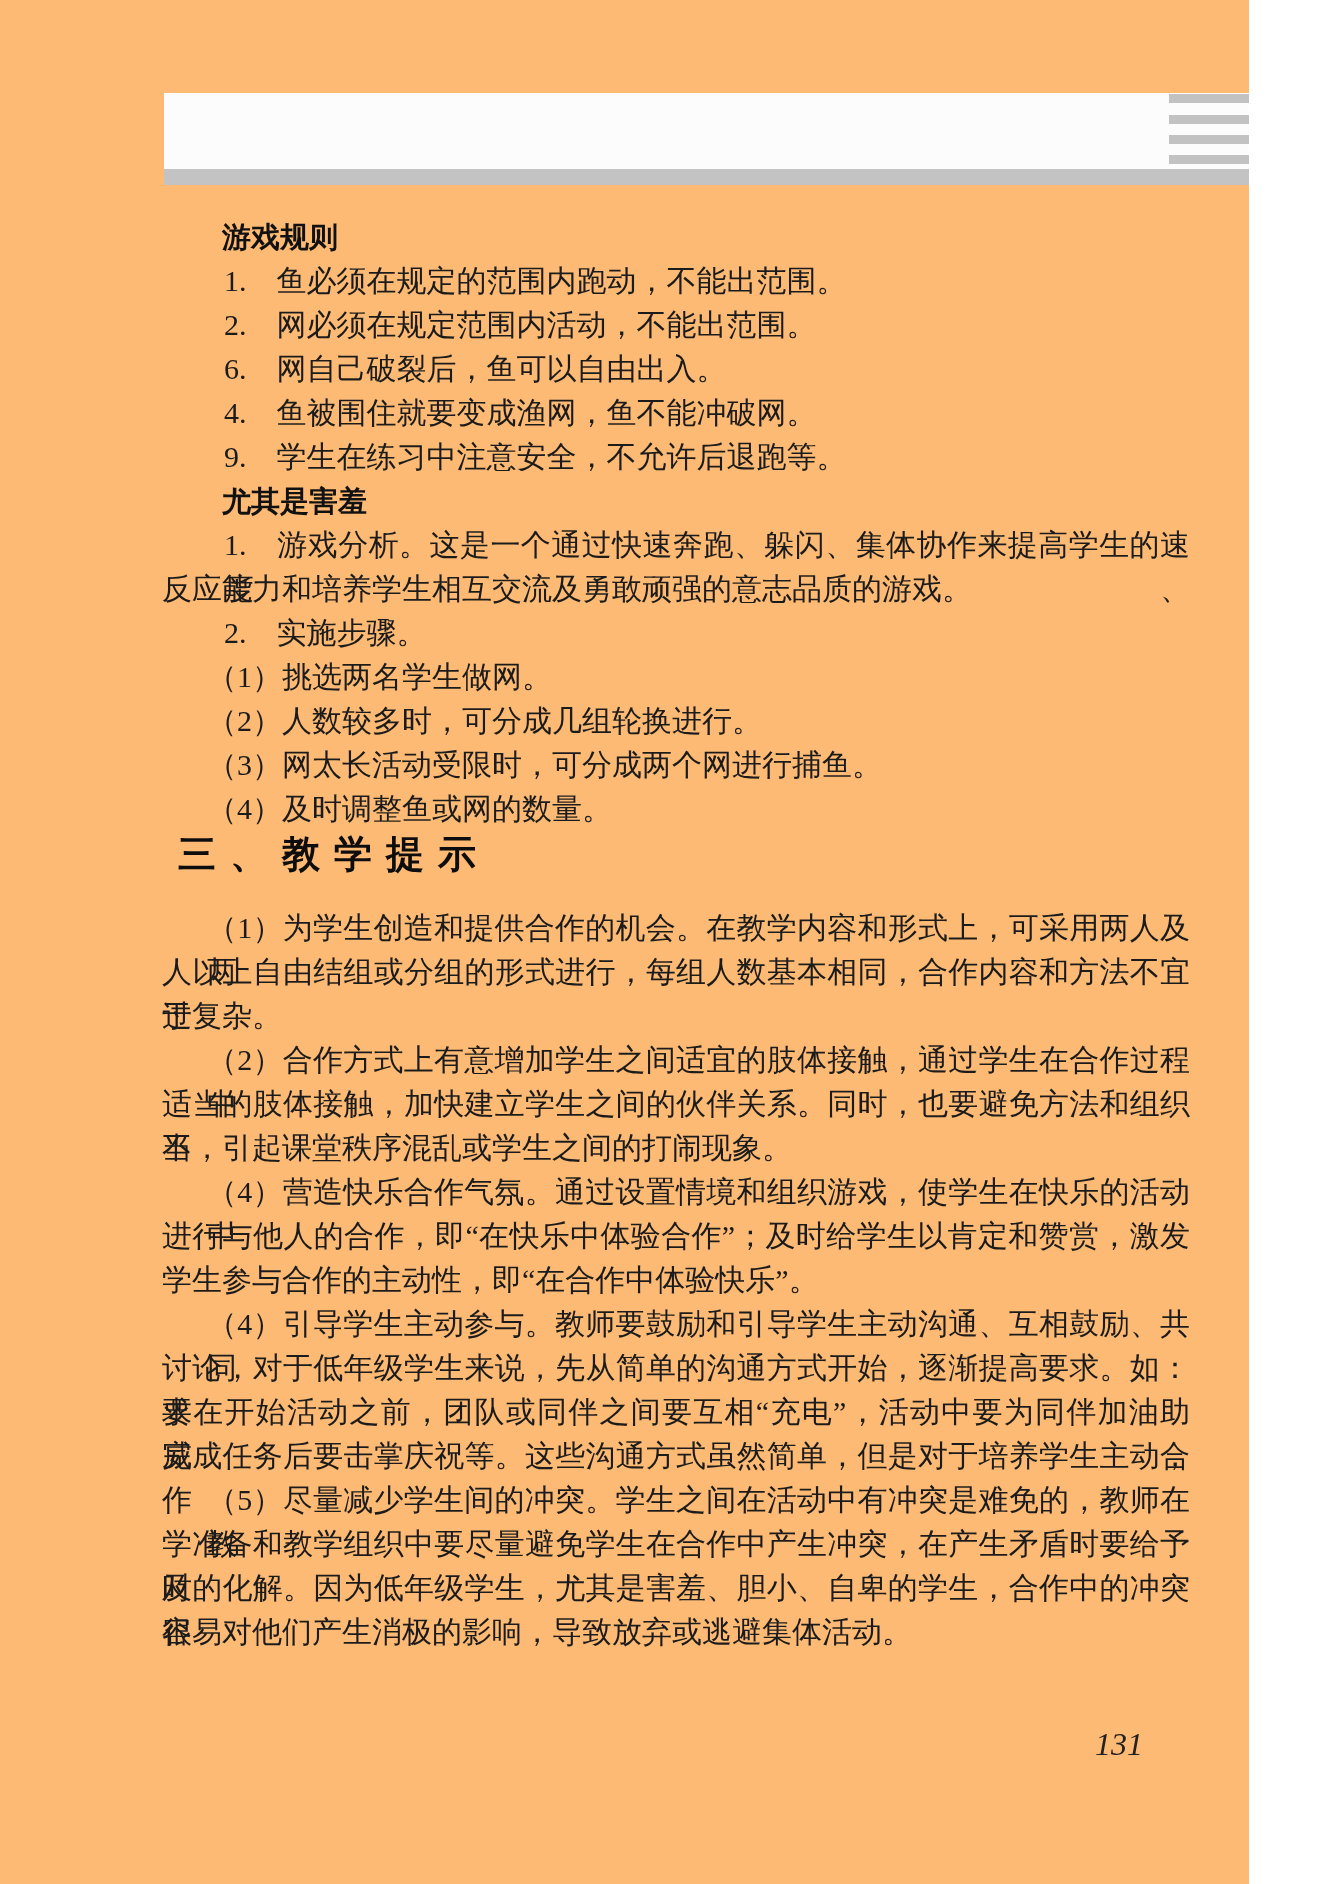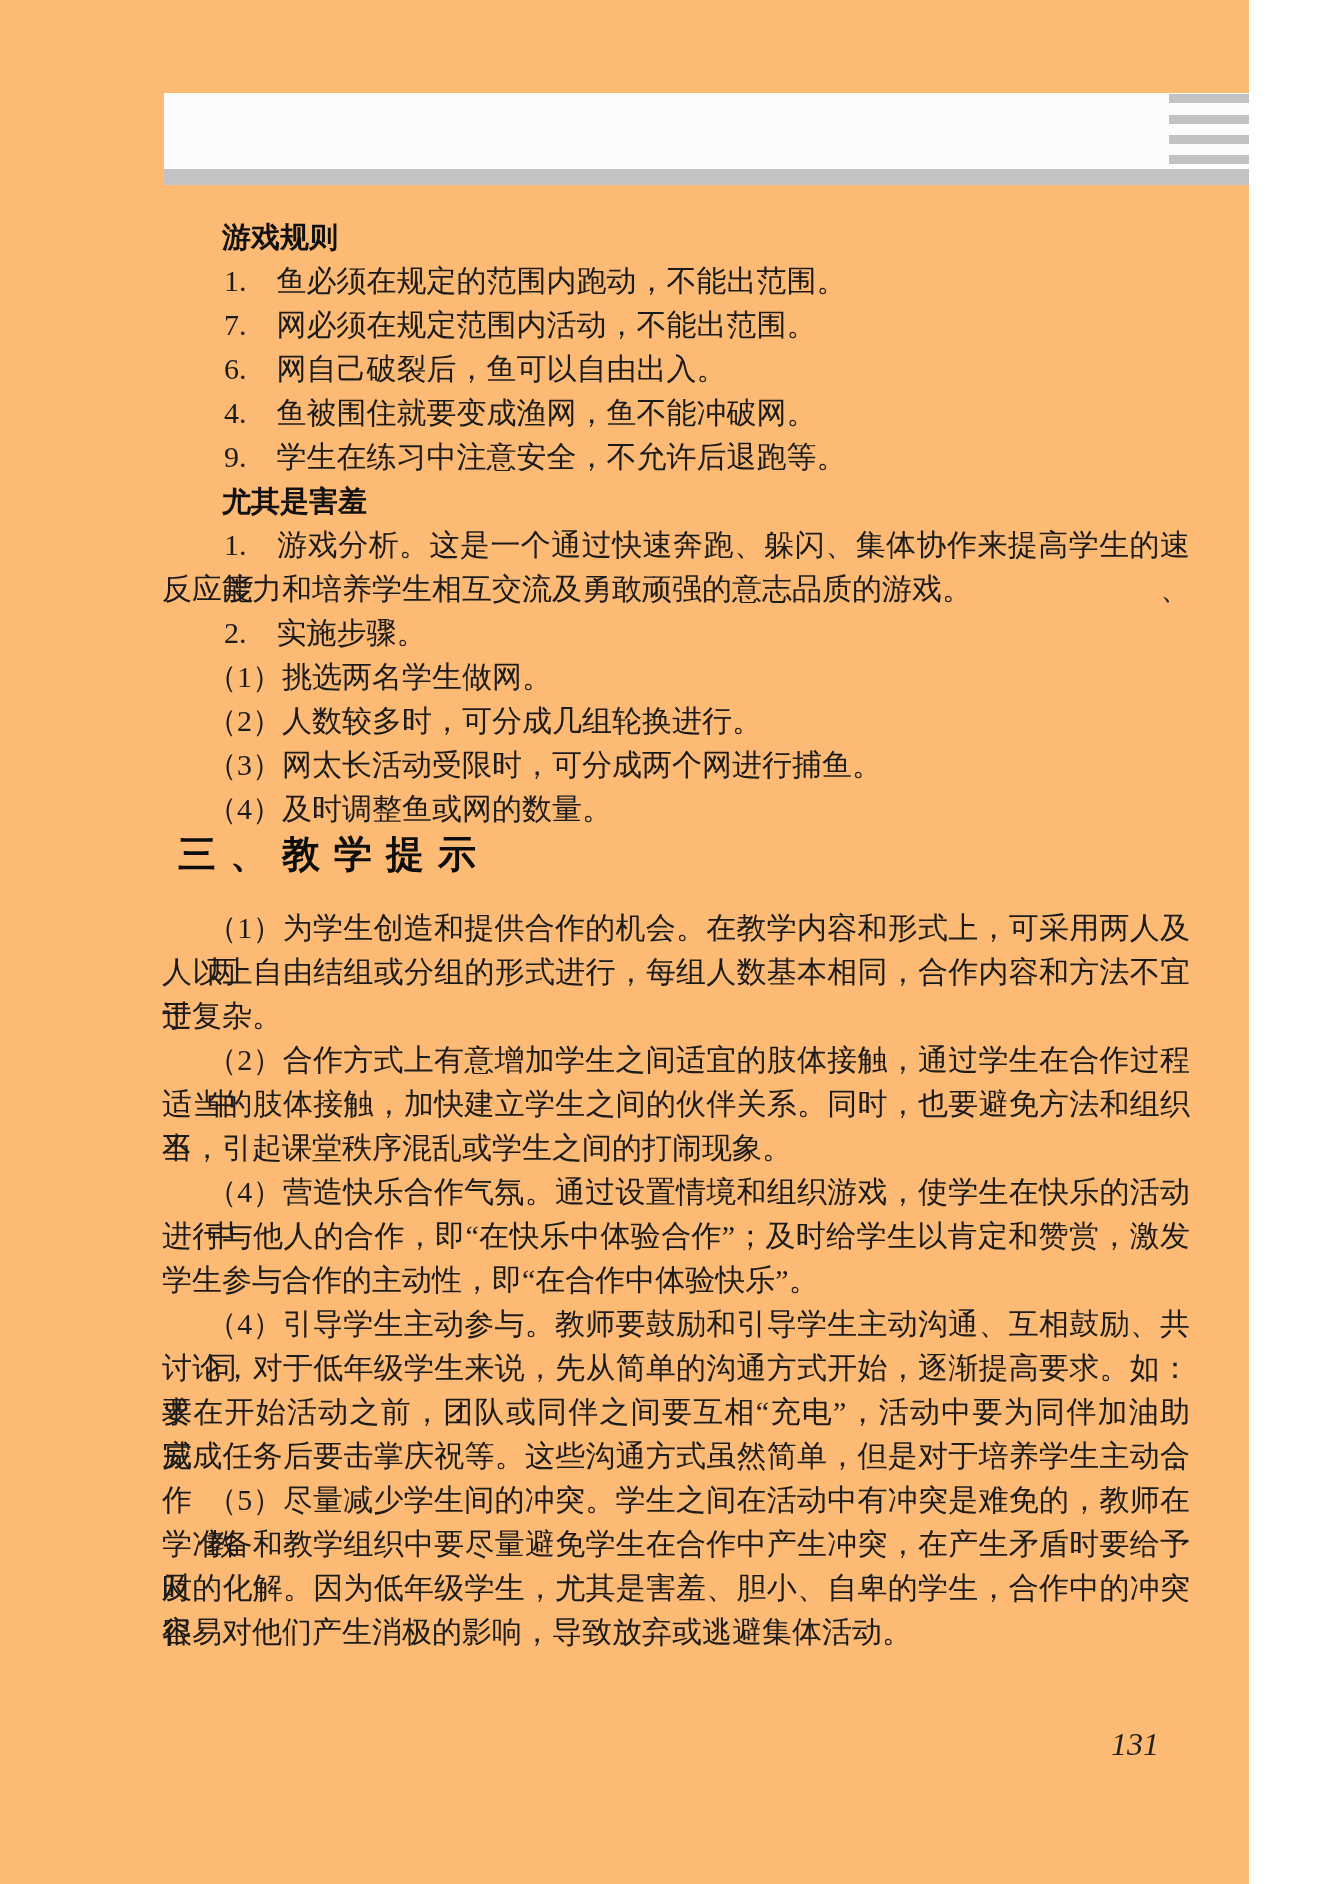--- a/index.html
+++ b/index.html
@@ -40,21 +40,21 @@
 
   .section-title {
     position:absolute; left:178px; top:830px; margin:0;
     font-size:38px; line-height:48px; font-weight:900;
     letter-spacing:14px; color:#0d0d0d;
     font-family:"Liberation Serif","DejaVu Serif",serif;
   }
 
   .page-number {
     position:absolute; left:1095px; top:1726px; width:80px;
-    text-align:center; font-size:32px; line-height:36px;
+    text-align:left; font-size:32px; line-height:36px;
     font-style:italic; color:#222222;
     font-family:"Liberation Serif","DejaVu Serif",serif;
   }
 </style>
 </head>
 <body>
 
 <div class="page">
 
   <header>
@@ -63,21 +63,21 @@
     <div class="header-stripe stripe-1"></div>
     <div class="header-stripe stripe-2"></div>
     <div class="header-stripe stripe-3"></div>
     <div class="header-bar"></div>
   </header>
 
   <main>
     <div id="blockA" class="textblock">
         <div class="line h3">游戏规则</div>
         <div class="line num">1.　鱼必须在规定的范围内跑动，不能出范围。</div>
-        <div class="line num">7.　网必须在规定范围内活动，不能出范围。</div>
+        <div class="line num">2.　网必须在规定范围内活动，不能出范围。</div>
         <div class="line num">6.　网自己破裂后，鱼可以自由出入。</div>
         <div class="line num">4.　鱼被围住就要变成渔网，鱼不能冲破网。</div>
         <div class="line num">9.　学生在练习中注意安全，不允许后退跑等。</div>
         <div class="line h3">尤其是害羞</div>
         <div class="line num just">1.　游戏分析。这是一个通过快速奔跑、躲闪、集体协作来提高学生的速度、</div>
         <div class="line plain">反应能力和培养学生相互交流及勇敢顽强的意志品质的游戏。</div>
         <div class="line num">2.　实施步骤。</div>
         <div class="line paren">（1）挑选两名学生做网。</div>
         <div class="line paren">（2）人数较多时，可分成几组轮换进行。</div>
         <div class="line paren">（3）网太长活动受限时，可分成两个网进行捕鱼。</div>

